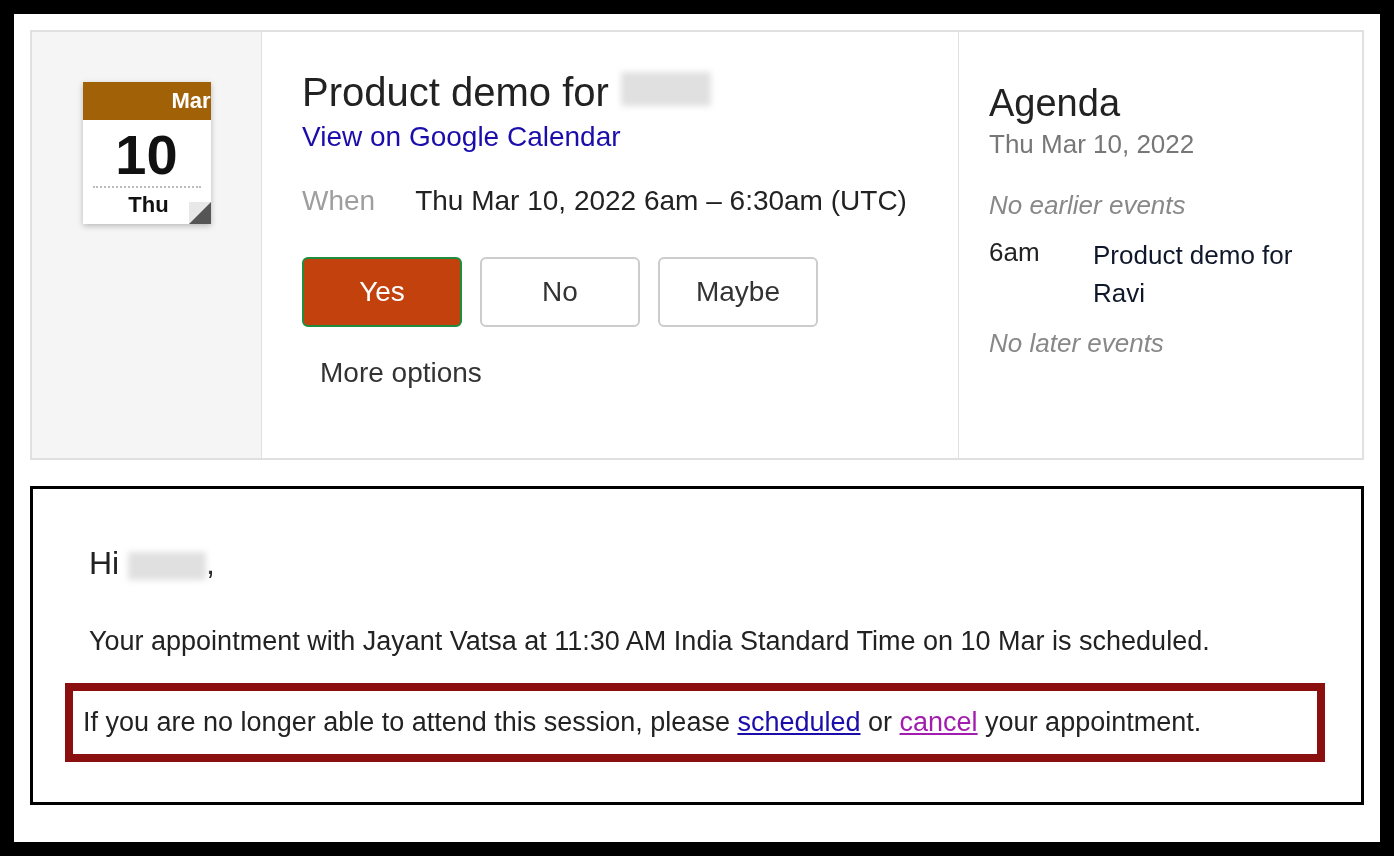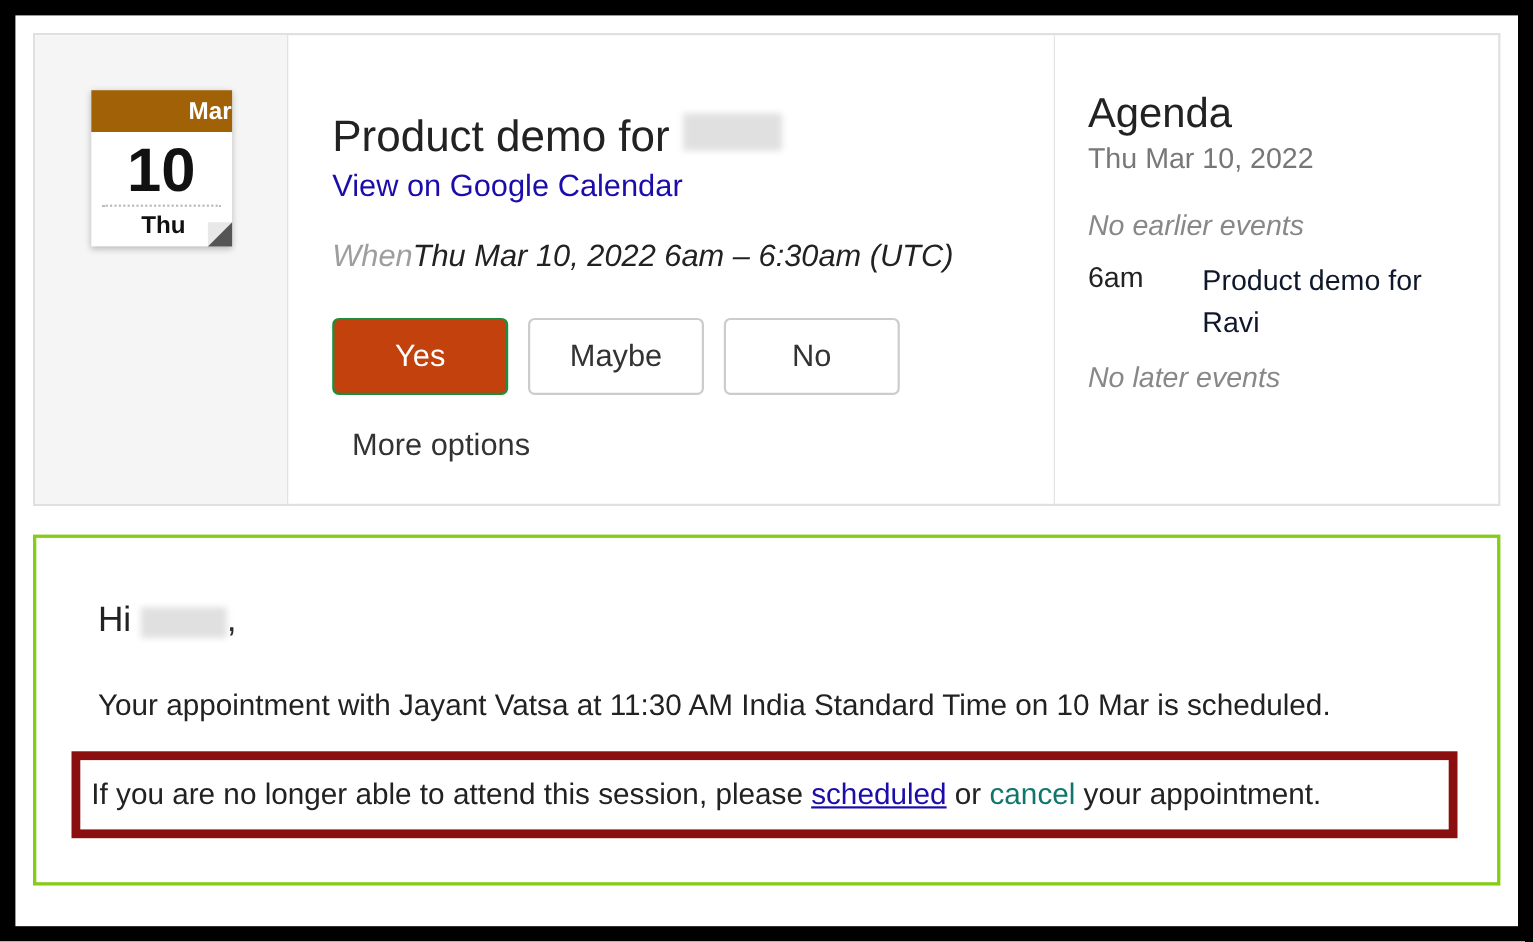--- a/index.html
+++ b/index.html
@@ -86,21 +86,21 @@
     right: 0;
     bottom: 0;
     width: 0;
     height: 0;
     border-style: solid;
     border-width: 22px 22px 0 0;
     border-color: #e8e8e8 transparent transparent transparent;
   }
   .main-col {
     flex: 1;
-    padding: 70px 40px 30px 40px;
+    padding: 38px 40px 30px 40px;
   }
   .event-title-row {
     display: flex;
     align-items: baseline;
     gap: 8px;
     margin-bottom: 6px;
   }
   .event-title {
     font-size: 40px;
     font-weight: 400;
@@ -117,23 +117,23 @@
   }
   .view-link {
     color: #1a0dab;
     font-size: 28px;
     text-decoration: none;
     display: inline-block;
     margin-bottom: 32px;
   }
   .when-row {
     display: flex;
+    gap: 40px;
     margin-bottom: 40px;
     align-items: flex-end;
-    font-style: italic;
   }
   .when-label {
     color: #9e9e9e;
     font-size: 28px;
   }
   .when-value {
     color: #222;
     font-size: 28px;
   }
   .rsvp-row {
@@ -197,21 +197,21 @@
     min-width: 70px;
   }
   .agenda-event-name {
     font-size: 26px;
     color: #0f172a;
     line-height: 1.45;
   }
   
   .message-panel {
     margin-top: 26px;
-    border: 3px solid #84cc16;
+    border: 3px solid #000000;
     padding: 56px 56px 40px 56px;
     font-size: 27px;
     color: #222;
   }
   .greeting-row {
     font-size: 32px;
     margin-bottom: 44px;
   }
   .greeting-redacted {
     display: inline-block;
@@ -229,21 +229,22 @@
     padding: 16px 10px;
     margin-left: -24px;
     margin-right: -20px;
   }
   .link-blue {
     color: #1a0dab;
     text-decoration: underline;
     cursor: pointer;
   }
   .link-red {
-    color: #0f766e;
+    color: #a21caf;
+    text-decoration: underline;
     cursor: pointer;
   }
 </style>
 </head>
 <body>
 
 <div class="outer-frame">
   <div class="inner-white">
 
     <div class="event-card">
@@ -266,22 +267,22 @@
         </div>
         <a href="#" class="view-link">View on Google Calendar</a>
 
         <div class="when-row">
           <span class="when-label">When</span>
           <span class="when-value">Thu Mar 10, 2022 6am – 6:30am (UTC)</span>
         </div>
 
         <div class="rsvp-row">
           <button class="rsvp-btn yes">Yes</button>
+          <button class="rsvp-btn">No</button>
           <button class="rsvp-btn">Maybe</button>
-          <button class="rsvp-btn">No</button>
         </div>
 
         <span class="more-options">More options</span>
       </div>
 
       <div class="agenda-col">
         <div class="agenda-title">Agenda</div>
         <div class="agenda-date">Thu Mar 10, 2022</div>
         <div class="agenda-empty">No earlier events</div>
         <div class="agenda-event-row">

